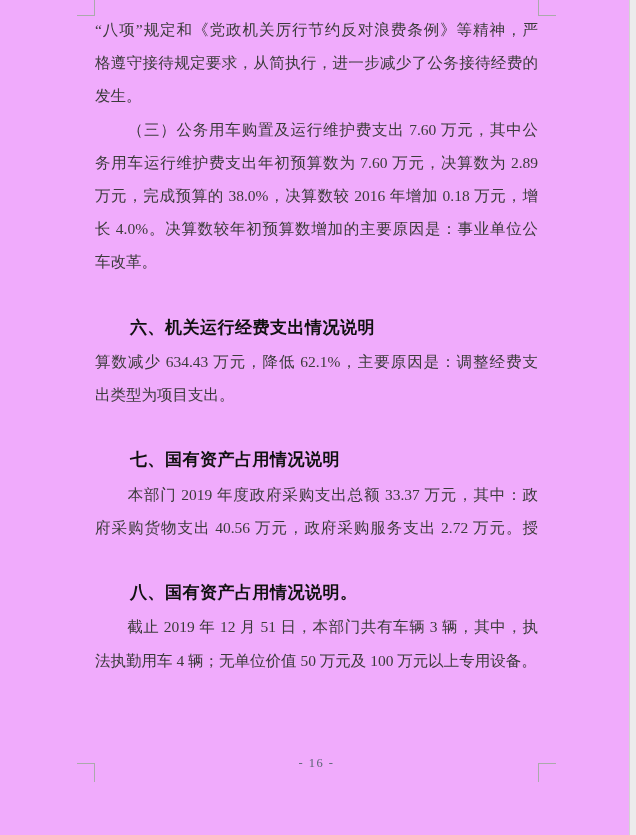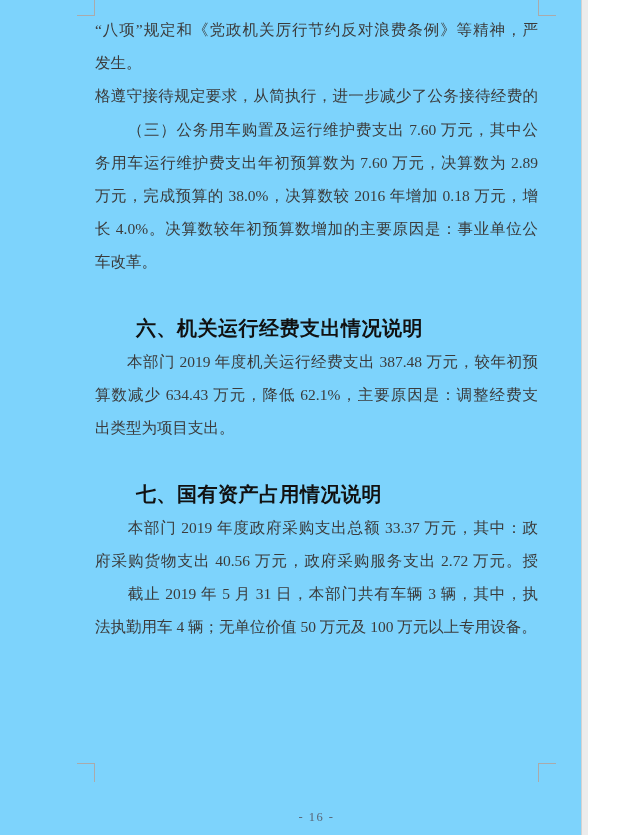--- a/index.html
+++ b/index.html
@@ -14,23 +14,23 @@
   html, body {
     margin: 0;
     padding: 0;
     width: 636px;
     height: 835px;
     background: #ffffff;
     overflow: hidden;
   }
   .page {
     position: relative;
-    width: 588px;
+    width: 636px;
     height: 835px;
-    background: #7dd3fc;
+    background: #f0abfc;
     font-family: "Liberation Serif", serif;
   }
   
   .crop { position: absolute; box-sizing: border-box; }
   .crop.tl { left: 77px;  top: 0;     width: 18px; height: 16px; border-right: 1px solid var(--crop-mark); border-bottom: 1px solid var(--crop-mark); }
   .crop.tr { left: 538px; top: 0;     width: 18px; height: 16px; border-left: 1px solid var(--crop-mark);  border-bottom: 1px solid var(--crop-mark); }
   .crop.bl { left: 77px;  top: 763px; width: 18px; height: 19px; border-right: 1px solid var(--crop-mark); border-top: 1px solid var(--crop-mark); }
   .crop.br { left: 538px; top: 763px; width: 18px; height: 19px; border-left: 1px solid var(--crop-mark);  border-top: 1px solid var(--crop-mark); }
 
   .text-area {
@@ -46,30 +46,30 @@
     line-height: var(--lh);
     white-space: nowrap;
     text-align: left;
   }
   .line.just {
     text-align: justify;
     text-align-last: justify;
   }
   .block.heading { margin-top: var(--lh); }
   .block.heading .line {
-    font-family: Liberation Serif, serif;
+    font-family: Liberation Mono, monospace;
     font-weight: bold;
     color: var(--heading-text);
-    font-size: 20px;
+    font-size: 17px;
     letter-spacing: 0.5px;
   }
   .footer {
     position: absolute;
     left: 95px;
-    top: 804px;
+    top: 750px;
     width: 443px;
     height: 26px;
     line-height: 26px;
     text-align: center;
     font-size: 12.5px;
     letter-spacing: 1.5px;
     color: var(--footer-text);
     font-family: "Liberation Serif", serif;
   }
   .edge-right {
@@ -88,47 +88,49 @@
 
 <div class="page">
   <div class="crop tl"></div>
   <div class="crop tr"></div>
   <div class="crop bl"></div>
   <div class="crop br"></div>
 
   <div class="text-area">
       <div class="block paragraph">
         <div class="line just">“八项”规定和《党政机关厉行节约反对浪费条例》等精神，严</div>
+        <div class="line just">格遵守接待规定要求，从简执行，进一步减少了公务接待经费的</div>
         <div class="line">发生。</div>
-        <div class="line just">格遵守接待规定要求，从简执行，进一步减少了公务接待经费的</div>
       </div>
       <div class="block paragraph">
         <div class="line just">　　（三）公务用车购置及运行维护费支出 7.60 万元，其中公</div>
         <div class="line just">务用车运行维护费支出年初预算数为 7.60 万元，决算数为 2.89</div>
         <div class="line just">万元，完成预算的 38.0%，决算数较 2016 年增加 0.18 万元，增</div>
         <div class="line just">长 4.0%。决算数较年初预算数增加的主要原因是：事业单位公</div>
         <div class="line">车改革。</div>
       </div>
       <div class="block heading">
         <div class="line">　　六、机关运行经费支出情况说明</div>
       </div>
       <div class="block paragraph">
-        <div class="line just">　　本部门 2019 年度机关运行经费支出 387.48 万元，较年初预</div>
         <div class="line just">算数减少 634.43 万元，降低 62.1%，主要原因是：调整经费支</div>
         <div class="line">出类型为项目支出。</div>
       </div>
       <div class="block heading">
         <div class="line">　　七、国有资产占用情况说明</div>
       </div>
       <div class="block paragraph">
         <div class="line just">　　本部门 2019 年度政府采购支出总额 33.37 万元，其中：政</div>
         <div class="line just">府采购货物支出 40.56 万元，政府采购服务支出 2.72 万元。授</div>
       </div>
+      <div class="block heading">
+        <div class="line">　　八、国有资产占用情况说明。</div>
+      </div>
       <div class="block paragraph">
-        <div class="line just">　　截止 2019 年 5 月 31 日，本部门共有车辆 3 辆，其中，执</div>
+        <div class="line just">　　截止 2019 年 12 月 51 日，本部门共有车辆 3 辆，其中，执</div>
         <div class="line">法执勤用车 4 辆；无单位价值 50 万元及 100 万元以上专用设备。</div>
       </div>
     </div>
 
   <div class="footer">- 16 -</div>
 
   <div class="edge-right"></div>
 </div>
 
 </body></html>

